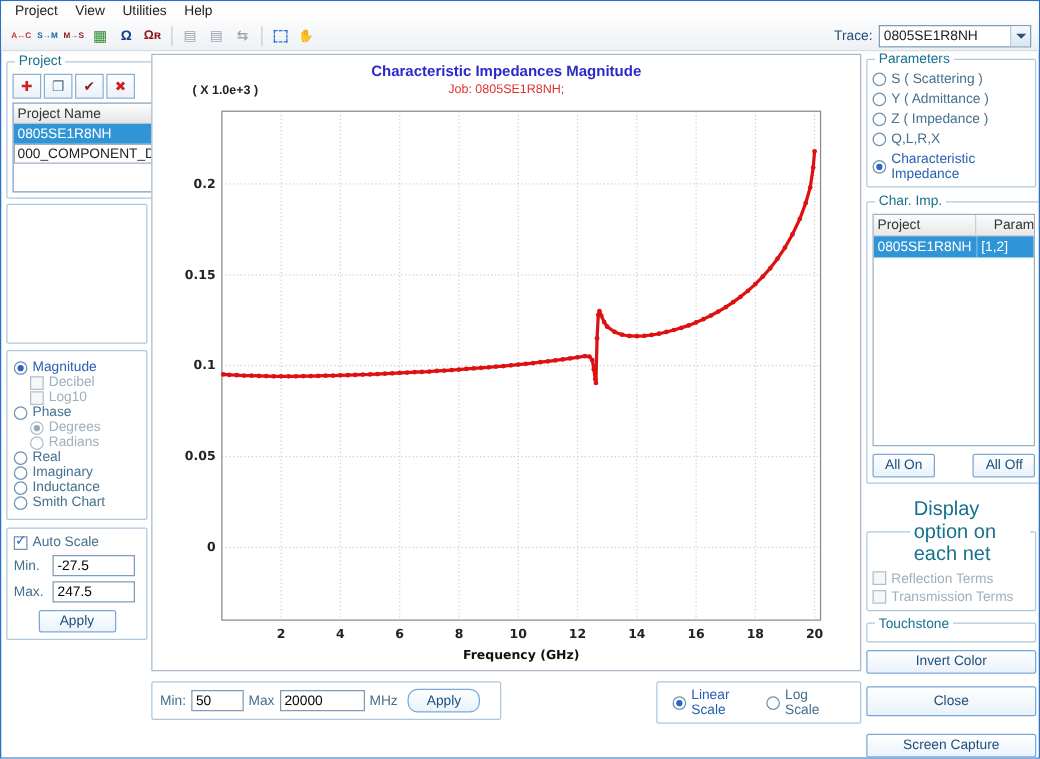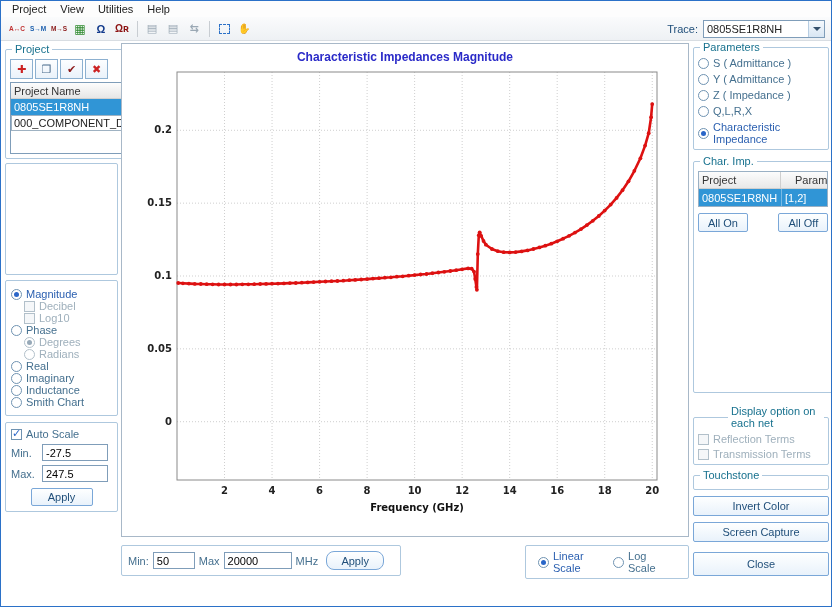--- a/index.html
+++ b/index.html
@@ -77,21 +77,21 @@
   .thead{display:flex;height:17px;background:linear-gradient(#fcfcfc,#e8e8e8);border-bottom:1px solid #cfcfcf;flex:none;}
   .th{padding-left:3px;display:flex;align-items:center;color:#333;border-right:1px solid #cfcfcf;}
   .th1{width:82px;}.th2{flex:1;border-right:none;margin-left:11px;}
   .trow{display:flex;height:17px;flex:none;}
   .trow.sel{background:#3095d6;color:#fff;}
   .td{padding-left:3px;display:flex;align-items:center;overflow:hidden;white-space:nowrap;}
   .td1{width:82px;}.td2{flex:1;border-left:1px solid rgba(255,255,255,.35);}
   .onoff-row{display:flex;justify-content:space-between;margin-top:6px;}
   .onoff-btn{width:50px;height:19px;}
   .dispnet-fs{margin-top:12px;display:flex;flex-direction:column;gap:3px;}
-  .dispnet-fs legend{font-size:11px;margin-left:30px;}
+  .dispnet-fs legend{font-size:16px;margin-left:30px;}
   .touch-fs{margin-top:4px;}
   .export-btn{width:118px;height:19px;margin:2px auto 1px;}
   .action-btn{height:20px;margin-top:6px;}
   .close-btn{height:24px;margin-top:10px;margin-bottom:8px;}
 </style>
 </head>
 <body>
 
 <div class="window">
 
@@ -207,20 +207,24 @@
           <input class="txt" value="247.5" style="">
         </div>
         <button class="btn apply-btn">Apply</button>
       </div>
 
     </div>
 
     <div class="center-col">
       <div class="chart-panel">
         <div class="chart-title">Characteristic Impedances Magnitude</div>
+        <div class="chart-sub">
+          <span class="unit-label">( X 1.0e+3 )</span>
+          <div class="job-label">Job: 0805SE1R8NH;</div>
+        </div>
         <svg id="chart-svg" width="560" height="456" viewBox="0 0 560 456">
             <rect x="52" y="8" width="480" height="408" fill="#ffffff"></rect>
             <line x1="99.52475247524752" y1="8" x2="99.52475247524752" y2="416" stroke="#cfcfcf" stroke-dasharray="1 2"></line>
             <text x="99.52475247524752" y="430" text-anchor="middle" class="tick">2</text>
             <line x1="147.04950495049505" y1="8" x2="147.04950495049505" y2="416" stroke="#cfcfcf" stroke-dasharray="1 2"></line>
             <text x="147.04950495049505" y="430" text-anchor="middle" class="tick">4</text>
             <line x1="194.57425742574256" y1="8" x2="194.57425742574256" y2="416" stroke="#cfcfcf" stroke-dasharray="1 2"></line>
             <text x="194.57425742574256" y="430" text-anchor="middle" class="tick">6</text>
             <line x1="242.0990099009901" y1="8" x2="242.0990099009901" y2="416" stroke="#cfcfcf" stroke-dasharray="1 2"></line>
             <text x="242.0990099009901" y="430" text-anchor="middle" class="tick">8</text>
@@ -362,21 +366,21 @@
           </div>
         </div>
       </div>
     </div>
 
     <div class="right-col">
       <fieldset class="params-fs">
         <legend>Parameters</legend>
         <div class="row">
           <span class="radio"></span>
-          <span class="lbl">S ( Admittance )</span>
+          <span class="lbl">S ( Scattering )</span>
         </div>
         <div class="row">
           <span class="radio"></span>
           <span class="lbl">Y ( Admittance )</span>
         </div>
         <div class="row">
           <span class="radio"></span>
           <span class="lbl">Z ( Impedance )</span>
         </div>
         <div class="row">
@@ -417,18 +421,18 @@
           <span class="check dis"></span>
           <span class="lbl dis">Transmission Terms</span>
         </div>
       </fieldset>
 
       <fieldset class="touch-fs">
         <legend>Touchstone</legend>
       </fieldset>
 
       <button class="btn action-btn">Invert Color</button>
+      <button class="btn close-btn">Close</button>
       <button class="btn action-btn">Screen Capture</button>
-      <button class="btn close-btn">Close</button>
     </div>
 
   </div>
 </div>
 
 </body></html>

